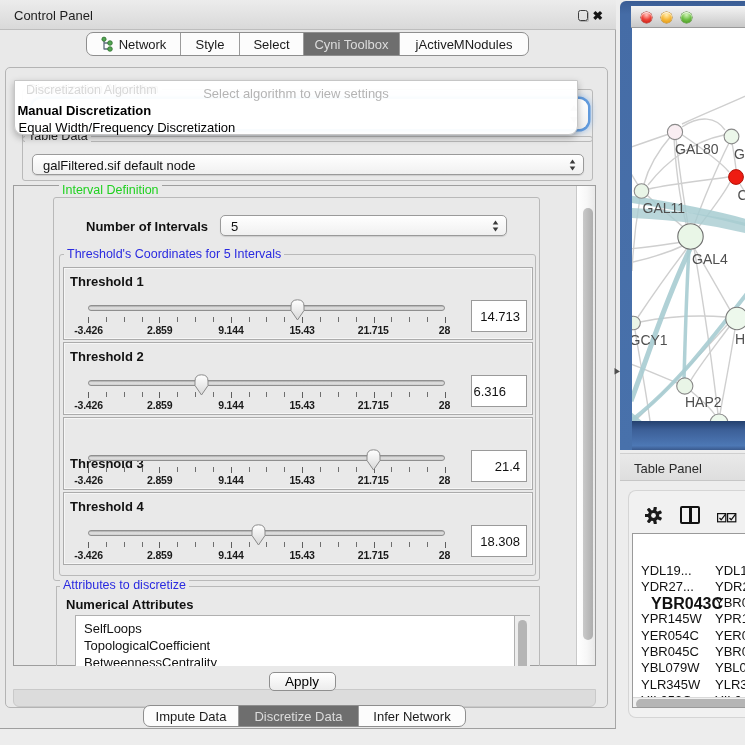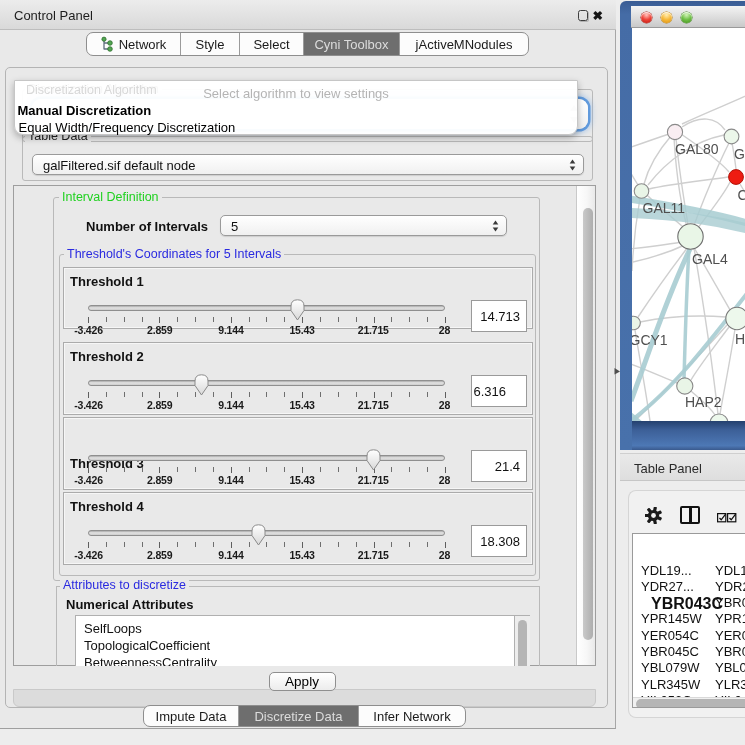--- a/index.html
+++ b/index.html
@@ -39,32 +39,32 @@
         <div class="abs" style="left:10px;top:2.5px;font-size:13px;color:#111;">galFiltered.sif default node</div>
         <svg class="abs" style="right:7px;top:4px;" width="7" height="12" viewBox="0 0 7 12">
           <path d="M3.5,0.5 L6.3,4.4 L0.7,4.4 Z" fill="#3a3a3a"></path>
           <path d="M3.5,11.5 L6.3,7.6 L0.7,7.6 Z" fill="#3a3a3a"></path>
         </svg>
       </div>
 <div class="abs" style="left:13px;top:185px;width:583px;height:481px;border:1px solid #9e9e9e;background:#e9e9e9;"></div>
 <div class="abs" style="left:576px;top:186px;width:19px;height:479px;background:linear-gradient(90deg,#ffffff,#f7f7f7 55%,#e9e9e9);border-left:1px solid #c9c9c9;"></div>
 <div class="abs" style="left:583px;top:208px;width:9.5px;height:432px;background:linear-gradient(90deg,#c9c9c9,#aeaeae);border-radius:5px;"></div>
 <div class="gbox" style="left:53px;top:197px;width:487px;height:384px;"></div>
-<div class="grouptitle" style="left:59px;top:191px;color:#1fd11f;">Interval Definition</div>
+<div class="grouptitle" style="left:59px;top:184px;color:#1fd11f;">Interval Definition</div>
 <div class="abs" style="left:86px;top:219px;font-size:13px;font-weight:bold;color:#111;">Number of Intervals</div>
 <div class="abs" style="left:220px;top:215px;width:287px;height:21px;border:1px solid #9a9a9a;border-radius:5px;background:linear-gradient(#ffffff,#f0f0f0);box-shadow:0 1px 1px rgba(0,0,0,0.12);">
         <div class="abs" style="left:10px;top:2.5px;font-size:13px;color:#111;">5</div>
         <svg class="abs" style="right:7px;top:4px;" width="7" height="12" viewBox="0 0 7 12">
           <path d="M3.5,0.5 L6.3,4.4 L0.7,4.4 Z" fill="#3a3a3a"></path>
           <path d="M3.5,11.5 L6.3,7.6 L0.7,7.6 Z" fill="#3a3a3a"></path>
         </svg>
       </div>
 <div class="gbox" style="left:59px;top:254px;width:477px;height:322px;"></div>
 <div class="grouptitle" style="left:64px;top:248px;color:#2a2ae0;">Threshold's Coordinates for 5 Intervals</div>
-<div class="abs" style="left:63px;top:267px;width:470px;height:62px;border:1px solid #ababab;background:#e9e9e9;box-shadow:inset 0 0 0 1px #f6f6f6;">
+<div class="abs" style="left:63px;top:267px;width:470px;height:73px;border:1px solid #ababab;background:#e9e9e9;box-shadow:inset 0 0 0 1px #f6f6f6;">
 <div class="abs" style="left:6px;top:6px;font-size:13px;font-weight:bold;color:#111;">Threshold 1</div>
 <div class="abs" style="left:24px;top:37px;width:357px;height:6px;border-radius:3px;background:linear-gradient(#a8a8a8,#e3e3e3 45%,#cccccc);border:1px solid #8f8f8f;"></div>
 <div class="abs" style="left:24px;top:48.5px;width:358px;height:5px;background:repeating-linear-gradient(90deg,#6e6e6e 0 1px,transparent 1px 17.85px);"></div>
 <div class="abs" style="left:24px;top:48.5px;width:358px;height:6.5px;background:repeating-linear-gradient(90deg,#5e5e5e 0 1px,transparent 1px 71.4px);"></div>
 <div class="abs" style="left:-5.5px;top:56px;width:60px;text-align:center;font-size:10.5px;font-weight:bold;color:#1a1a1a;letter-spacing:-0.2px;">-3.426</div>
 <div class="abs" style="left:65.7px;top:56px;width:60px;text-align:center;font-size:10.5px;font-weight:bold;color:#1a1a1a;letter-spacing:-0.2px;">2.859</div>
 <div class="abs" style="left:136.9px;top:56px;width:60px;text-align:center;font-size:10.5px;font-weight:bold;color:#1a1a1a;letter-spacing:-0.2px;">9.144</div>
 <div class="abs" style="left:208.1px;top:56px;width:60px;text-align:center;font-size:10.5px;font-weight:bold;color:#1a1a1a;letter-spacing:-0.2px;">15.43</div>
 <div class="abs" style="left:279.3px;top:56px;width:60px;text-align:center;font-size:10.5px;font-weight:bold;color:#1a1a1a;letter-spacing:-0.2px;">21.715</div>
 <div class="abs" style="left:350.5px;top:56px;width:60px;text-align:center;font-size:10.5px;font-weight:bold;color:#1a1a1a;letter-spacing:-0.2px;">28</div>

